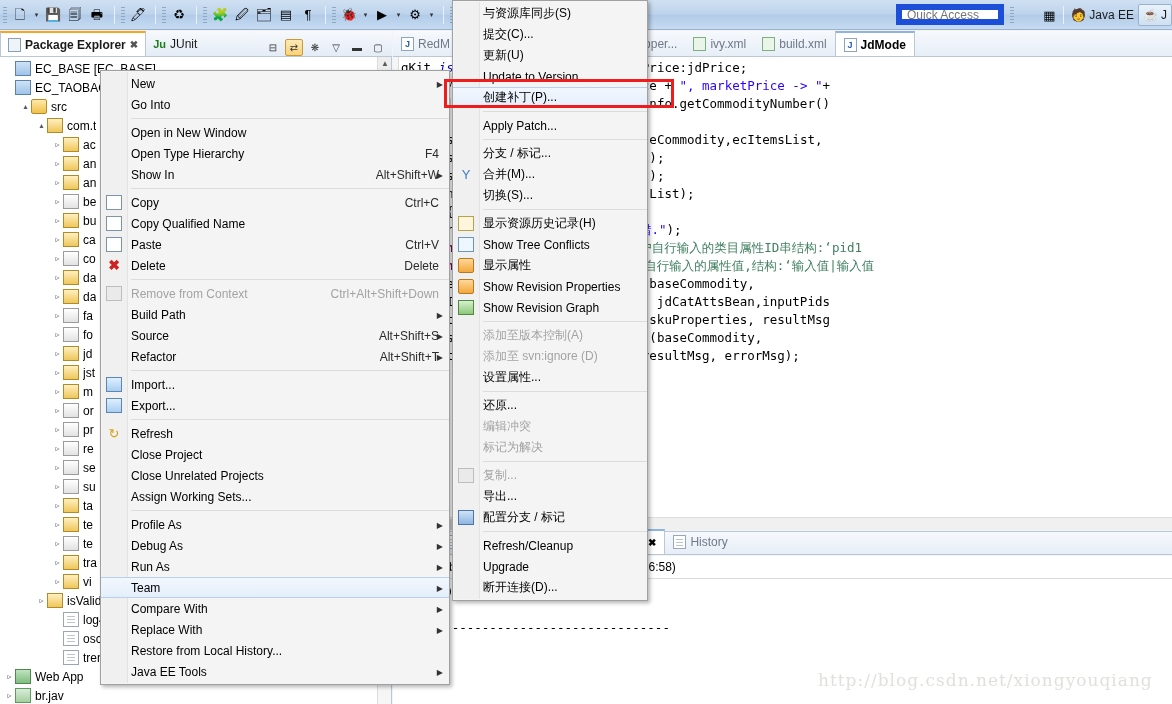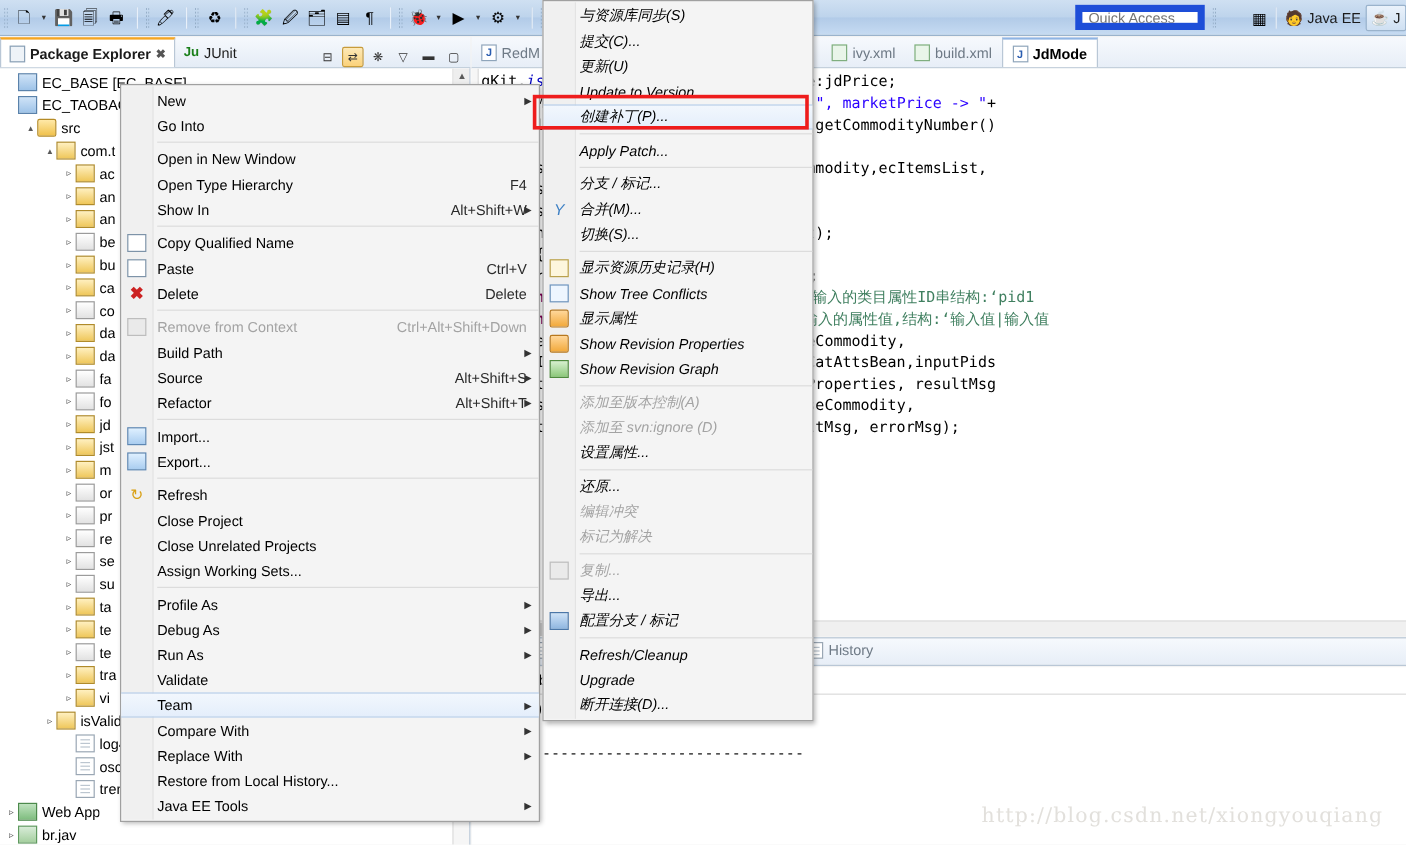--- a/index.html
+++ b/index.html
@@ -154,21 +154,21 @@
   .mi.disabled { color:#a3a3a3; }
   .mi.hl { background:linear-gradient(to bottom,#f2f7fd,#e4eefb);
            border-top:1px solid #b8d0ec; border-bottom:1px solid #b8d0ec; }
   .mi .micon { position:absolute; left:5px; top:3px; width:16px; height:15px; }
   .mi .accel { margin-left:auto; padding-left:26px; color:#2b2b2b; }
   .mi.disabled .accel { color:#a3a3a3; }
   .mi .sub { position:absolute; right:6px; top:50%; transform:translateY(-50%);
              font-size:8px; color:#333; }
   .msep { height:1px; margin:3px 0 3px 30px; background:#dcdcdc; }
   #menu-main { left:100px; top:70px; width:350px; z-index:40; }
-  #menu-sub  { left:452px; top:0px;  width:226px; z-index:50;font-style:italic; }
+  #menu-sub  { left:452px; top:0px;  width:196px; z-index:50; }
   #redbox { position:absolute; left:444px; top:79px; width:230px; height:29px;
             border:3px solid #ee1c1c; z-index:60; }
 
   .ico-copy { background:#fff; border:1px solid #7d93a8; }
   .ico-copy::after { content:""; position:absolute; inset:0; }
   .ico-del { color:#cc2222; font-weight:bold; font-size:14px; line-height:15px; text-align:center; }
   .ico-refresh { color:#d9a117; font-size:13px; line-height:15px; text-align:center; }
   .ico-imp { background:linear-gradient(#dff0ff,#a9cdf0); border:1px solid #5d87b3; }
   .ico-hist { background:#fdf6dd; border:1px solid #b9a14e; }
   .ico-tree { background:#eef6ff; border:1px solid #6f94bb; }
@@ -528,20 +528,25 @@
       <span class="accel">F4</span>
     </div>
     <div class="mi">
       <span>Show In</span>
       <span class="accel">Alt+Shift+W</span>
       <span class="sub">▶</span>
     </div>
     <div class="msep"></div>
     <div class="mi">
       <span class="micon ico-copy"></span>
+      <span>Copy</span>
+      <span class="accel">Ctrl+C</span>
+    </div>
+    <div class="mi">
+      <span class="micon ico-copy"></span>
       <span>Copy Qualified Name</span>
     </div>
     <div class="mi">
       <span class="micon ico-copy"></span>
       <span>Paste</span>
       <span class="accel">Ctrl+V</span>
     </div>
     <div class="mi">
       <span class="micon ico-del">✖</span>
       <span>Delete</span>
@@ -596,23 +601,20 @@
       <span class="sub">▶</span>
     </div>
     <div class="mi">
       <span>Debug As</span>
       <span class="sub">▶</span>
     </div>
     <div class="mi">
       <span>Run As</span>
       <span class="sub">▶</span>
     </div>
-    <div class="mi">
-      <span>Validate</span>
-    </div>
     <div class="mi hl">
       <span>Team</span>
       <span class="sub">▶</span>
     </div>
     <div class="mi">
       <span>Compare With</span>
       <span class="sub">▶</span>
     </div>
     <div class="mi">
       <span>Replace With</span>

